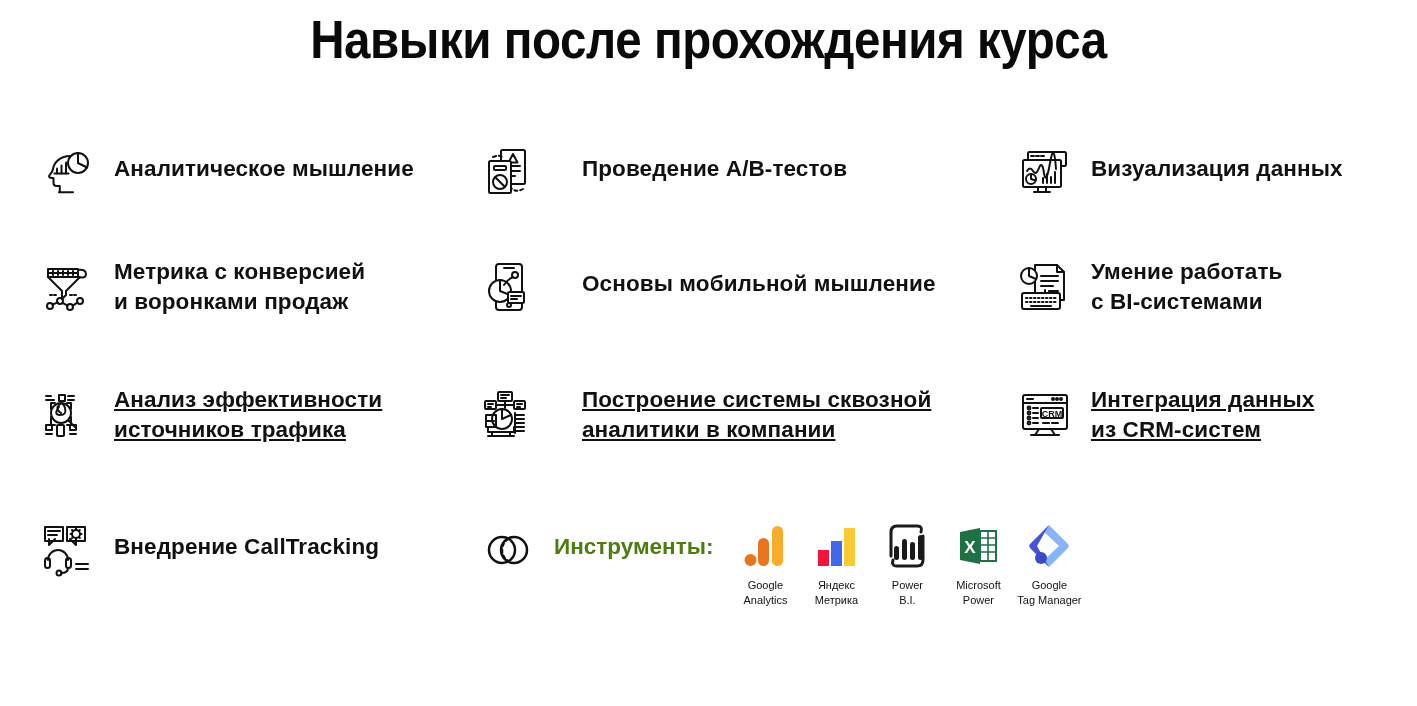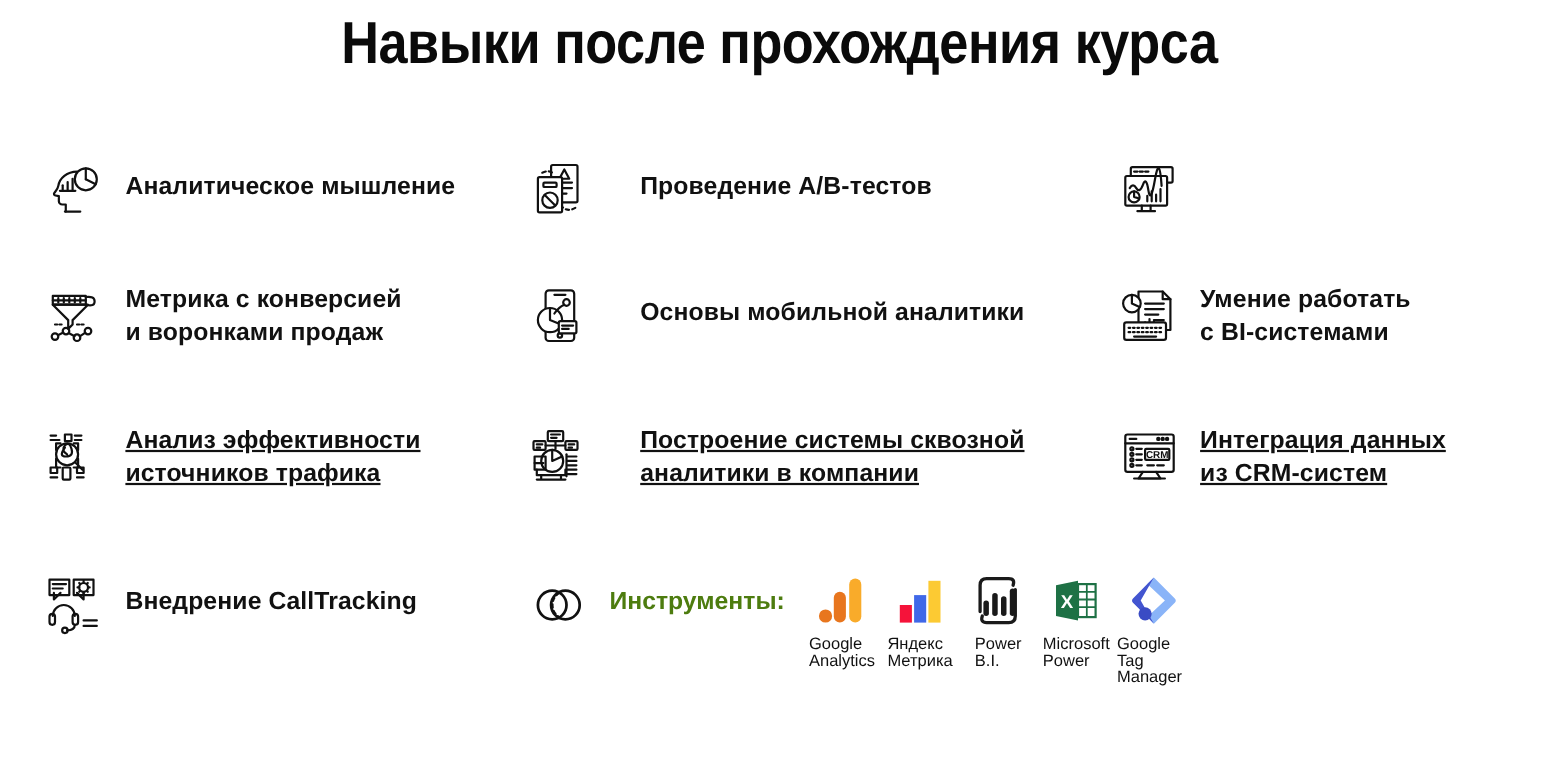--- a/index.html
+++ b/index.html
@@ -111,23 +111,23 @@
   }
   .tool-logo {
     height: 52px;
     display: flex;
     align-items: flex-end;
     justify-content: center;
   }
   .tool-name {
     margin-top: 8px;
     font-family: "Liberation Sans", sans-serif;
-    font-size: 15px;
+    font-size: 11px;
     line-height: 15px;
-    text-align: left;
+    text-align: center;
     color: #111111;
     white-space: pre-line;
   }
 </style>
 </head>
 <body>
 
 <div class="page-title">Навыки после прохождения курса</div>
 
 <div class="grid">
@@ -176,20 +176,21 @@
           <path d="M14 17h28"></path>
           <rect x="6" y="16" width="38" height="27" rx="1.5" fill="#fff"></rect>
           <path d="M10 27 q3 -5 6 0 t6 -3 t5 5 t6 -10 t6 6"></path>
           <circle cx="14" cy="35" r="5"></circle>
           <path d="M14 35 L14 30 M14 35 L18.5 36.5"></path>
           <path d="M26 39v-5M30 39v-9M34 39v-6M38 39v-11"></path>
           <path d="M21 43v4M29 43v4"></path>
           <path d="M17 48h16"></path>
         </svg>
       </div>
+      <div class="item-label">Визуализация данных</div>
     </div>
   </div>
 
   <div class="row row-2">
 
     <div class="cell col-a">
       <div class="icon-box">
         <svg width="56" height="56" viewBox="0 0 56 56" fill="none" stroke="#111" stroke-width="2" stroke-linecap="round" stroke-linejoin="round">
           <path d="M8 10h30v8H8z"></path>
           <path d="M13 12v4M18 12v4M23 12v4M28 12v4M33 12v4"></path>
@@ -215,21 +216,21 @@
           <path d="M24 9h10"></path>
           <circle cx="29" cy="46" r="2"></circle>
           <circle cx="20" cy="32" r="11" fill="#fff"></circle>
           <path d="M20 32 L20 21 M20 32 L30 36"></path>
           <path d="M24 26 q4 -6 9 -8"></path>
           <circle cx="35" cy="16" r="3"></circle>
           <rect x="28" y="33" width="16" height="11" rx="1.5" fill="#fff"></rect>
           <path d="M31 37h10M31 40h6"></path>
         </svg>
       </div>
-      <div class="item-label">Основы мобильной аналитики</div>
+      <div class="item-label">Основы мобильной мышление</div>
     </div>
 
     <div class="cell col-c">
       <div class="icon-box">
         <svg width="56" height="56" viewBox="0 0 56 56" fill="none" stroke="#111" stroke-width="2" stroke-linecap="round" stroke-linejoin="round">
           <path d="M18 6h22l7 7v28H18z"></path>
           <path d="M40 6v7h7"></path>
           <path d="M24 17h17M24 22h17M24 27h12M32 32h9"></path>
           <circle cx="12" cy="17" r="8" fill="#fff"></circle>
           <path d="M12 17 L12 9 M12 17 L19 20"></path>

